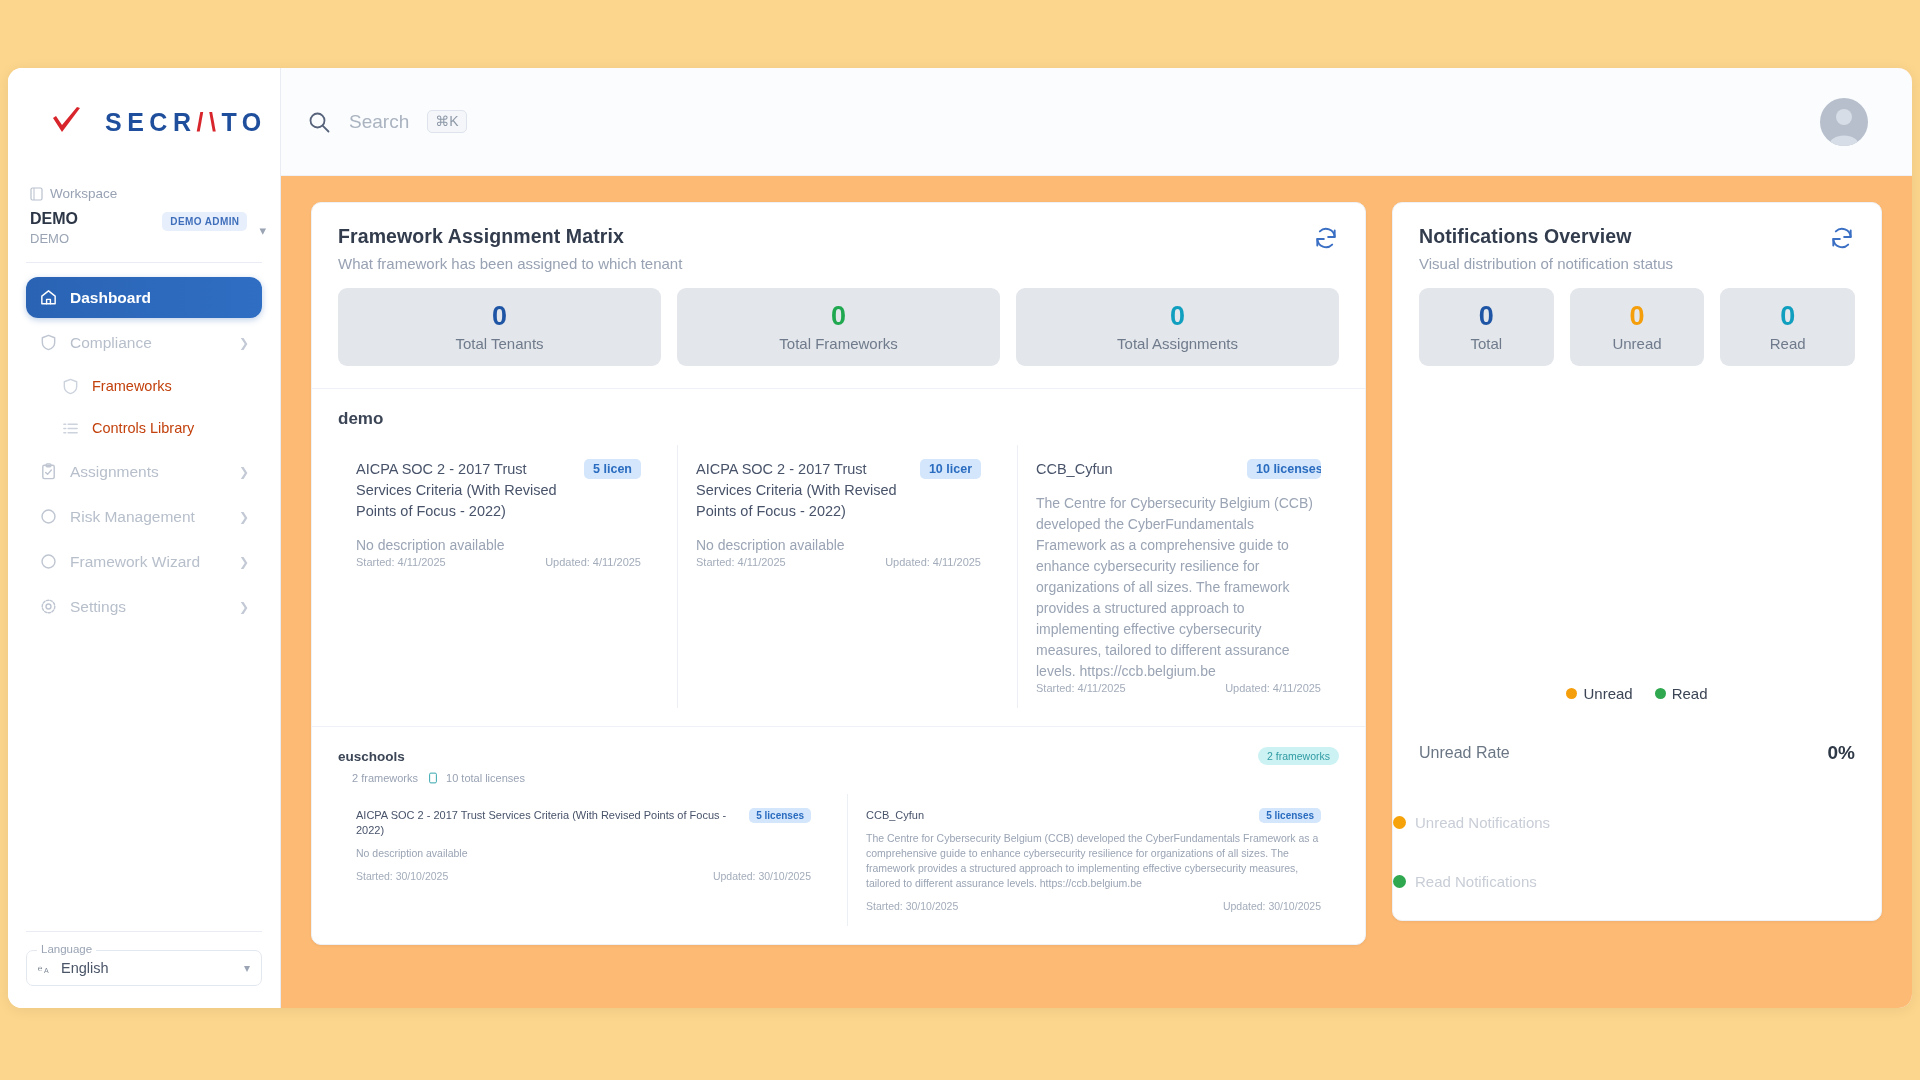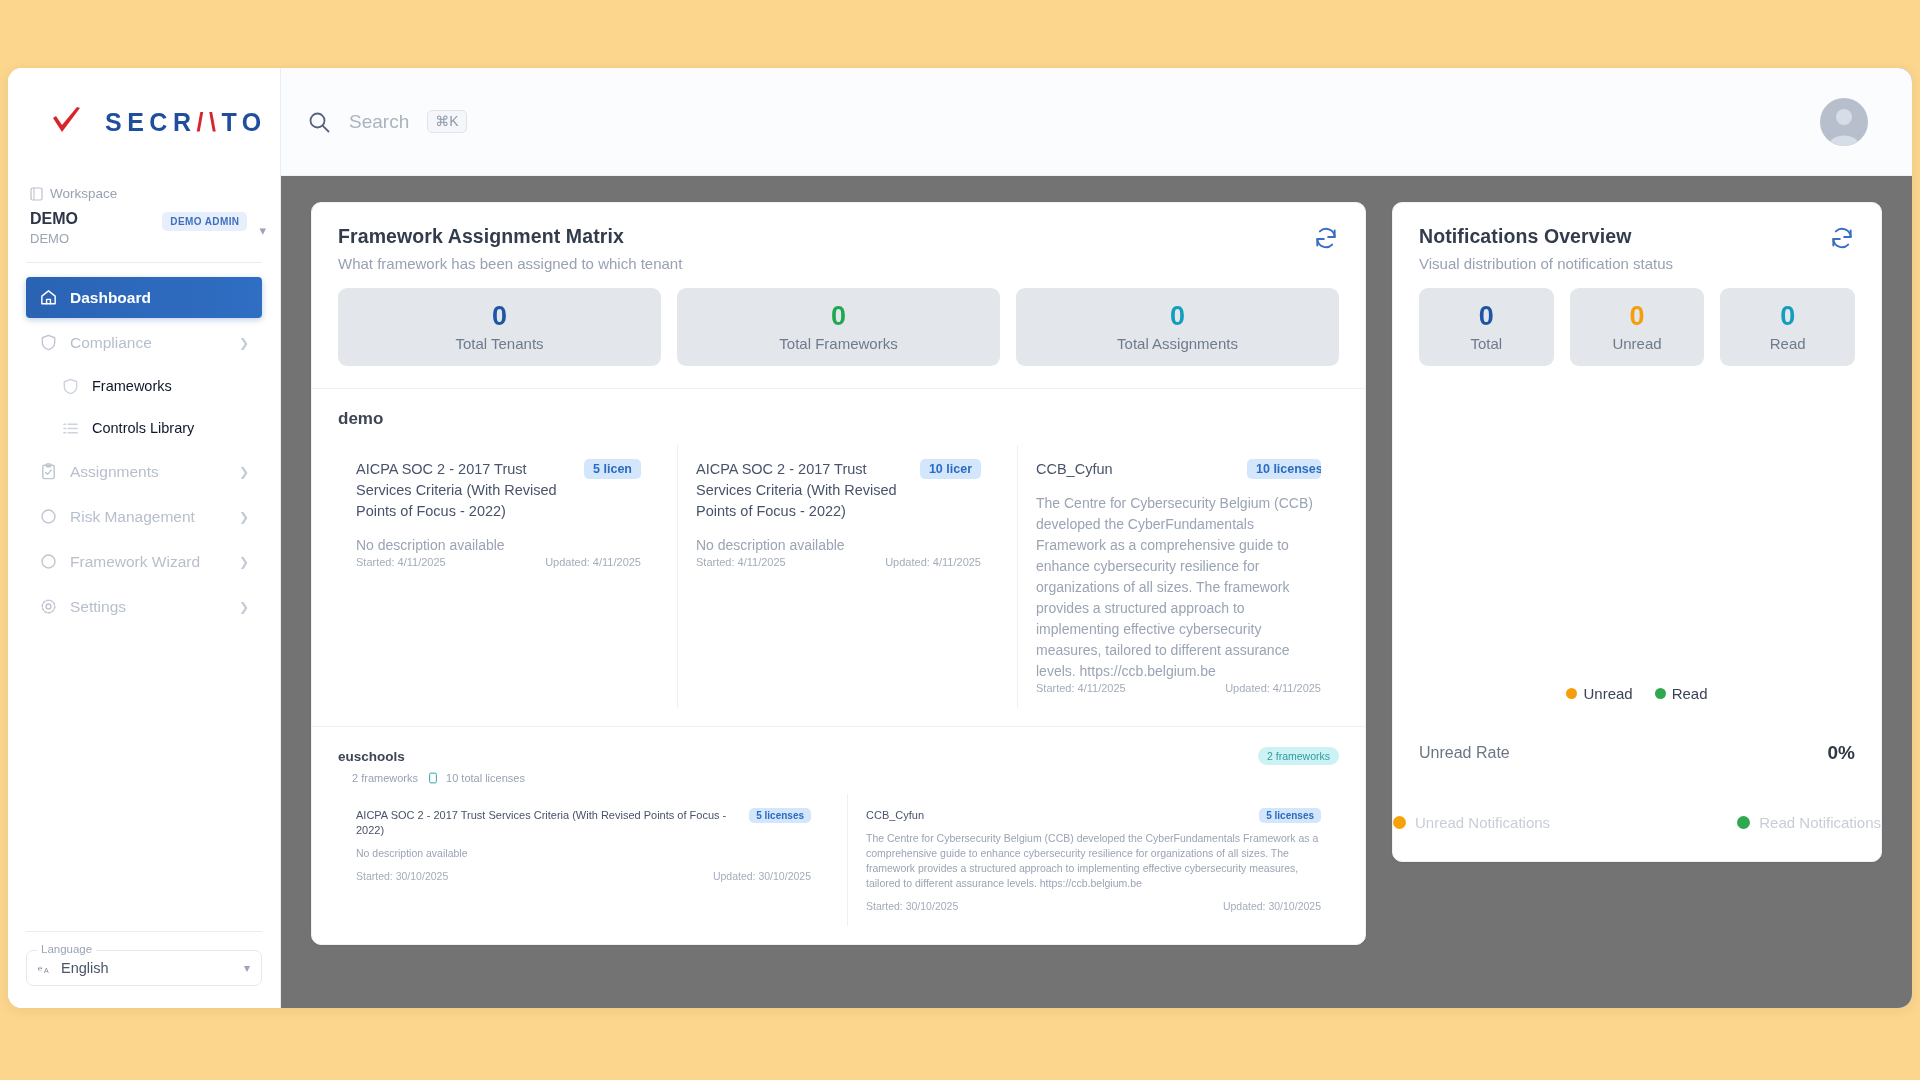--- a/index.html
+++ b/index.html
@@ -55,49 +55,49 @@
     background: #e8effc; color: #3f6fbb; font-size: 10px; font-weight: 700;
     letter-spacing: .4px; padding: 4px 8px; border-radius: 5px;
     margin-top: 3px; white-space: nowrap;
   }
   .ws-chevron { color: #9aa4b4; font-size: 13px; margin-top: 14px; margin-left: 4px; }
   .side-divider { height: 1px; background: #e9edf3; margin: 14px 18px 0 18px; }
 
   .nav { padding: 14px 18px 0 18px; display: flex; flex-direction: column; gap: 4px; }
   .nav-item {
     display: flex; align-items: center; gap: 12px;
-    height: 41px; padding: 0 13px; border-radius: 4px;
+    height: 41px; padding: 0 13px; border-radius: 12px;
     font-size: 15.5px; color: #b7bfcb; cursor: pointer;
   }
   .nav-item.active {
     background: linear-gradient(90deg,#2a63b4 0%,#2f6ec3 100%);
     color: #ffffff; font-weight: 600;
     box-shadow: 0 2px 6px rgba(42,99,180,.3);
   }
   .nav-item .ico { width: 19px; height: 19px; flex: 0 0 19px; display:block; }
   .nav-item .lbl { flex: 1 1 auto; }
   .nav-item .chev { font-size: 12px; color: #c3cad6; }
-  .nav-item.sub { margin-left: 22px; font-size: 14.5px; height: 38px; color: #0f172a; }
+  .nav-item.sub { margin-left: 22px; font-size: 14.5px; height: 38px; color: #c2410c; }
 
   .lang-wrap { margin-top: auto; padding: 0 18px 22px 18px; }
   .lang-sep { height: 1px; background: #e9edf3; margin-bottom: 18px; }
   .lang-box {
     position: relative; border: 1px solid #e3e8ef; border-radius: 7px;
     height: 36px; display: flex; align-items: center; gap: 8px; padding: 0 11px;
     background: #fff;
   }
   .lang-cap {
     position: absolute; top: -8px; left: 10px; background: #fff; padding: 0 4px;
     font-size: 11.5px; color: #9aa4b4;
   }
   .lang-val { font-size: 14.5px; color: #4a5costa; color:#4a5568; flex: 1 1 auto; }
   .lang-chev { color: #9aa4b4; font-size: 12px; }
 
   
-  #main { flex: 1 1 auto; display: flex; flex-direction: column; background: #737373; min-width: 0; }
+  #main { flex: 1 1 auto; display: flex; flex-direction: column; background: #fdba74; min-width: 0; }
 
   #topbar {
     height: 108px; flex: 0 0 108px; background: #fbfcfe;
     display: flex; align-items: center; padding: 0 44px 0 26px;
     border-bottom: 1px solid #eef1f6;
   }
   .search-area { display: flex; align-items: center; gap: 18px; flex: 1 1 auto; cursor: text; }
   .search-ico { width: 24px; height: 24px; color: #5d6a7d; }
   .search-ph { font-size: 19px; color: #aab3c0; }
   .kbd {
@@ -167,21 +167,21 @@
   
   .notif-chart { height: 330px; position: relative; }
   .legend-row { position: absolute; left: 0; right: 0; bottom: 16px; display: flex; justify-content: center; gap: 22px; }
   .legend-item { display: flex; align-items: center; gap: 6px; font-size: 15px; color: #3b4555; }
   .dot { width: 11px; height: 11px; border-radius: 50%; flex: 0 0 11px; }
 
   .rate-row { display: flex; align-items: center; padding: 24px 26px; }
   .rate-lbl { font-size: 16px; color: #6b7685; flex: 1 1 auto; }
   .rate-val { font-size: 19px; font-weight: 700; color: #2e3846; }
 
-  .footer-legend { display: flex; justify-content: space-between; gap: 42px; padding: 26px 0 30px 0; }
+  .footer-legend { display: flex; justify-content: space-between; gap: 42px; padding: 26px 0 30px 0; flex-direction: column; }
   .footer-legend .legend-item { color: #c8cdd6; font-size: 15px; gap: 9px; }
   .footer-legend .dot { width: 13px; height: 13px; flex: 0 0 13px; }
 </style>
 </head>
 <body>
 
 <div id="root">
 
   <aside id="sidebar">
 

